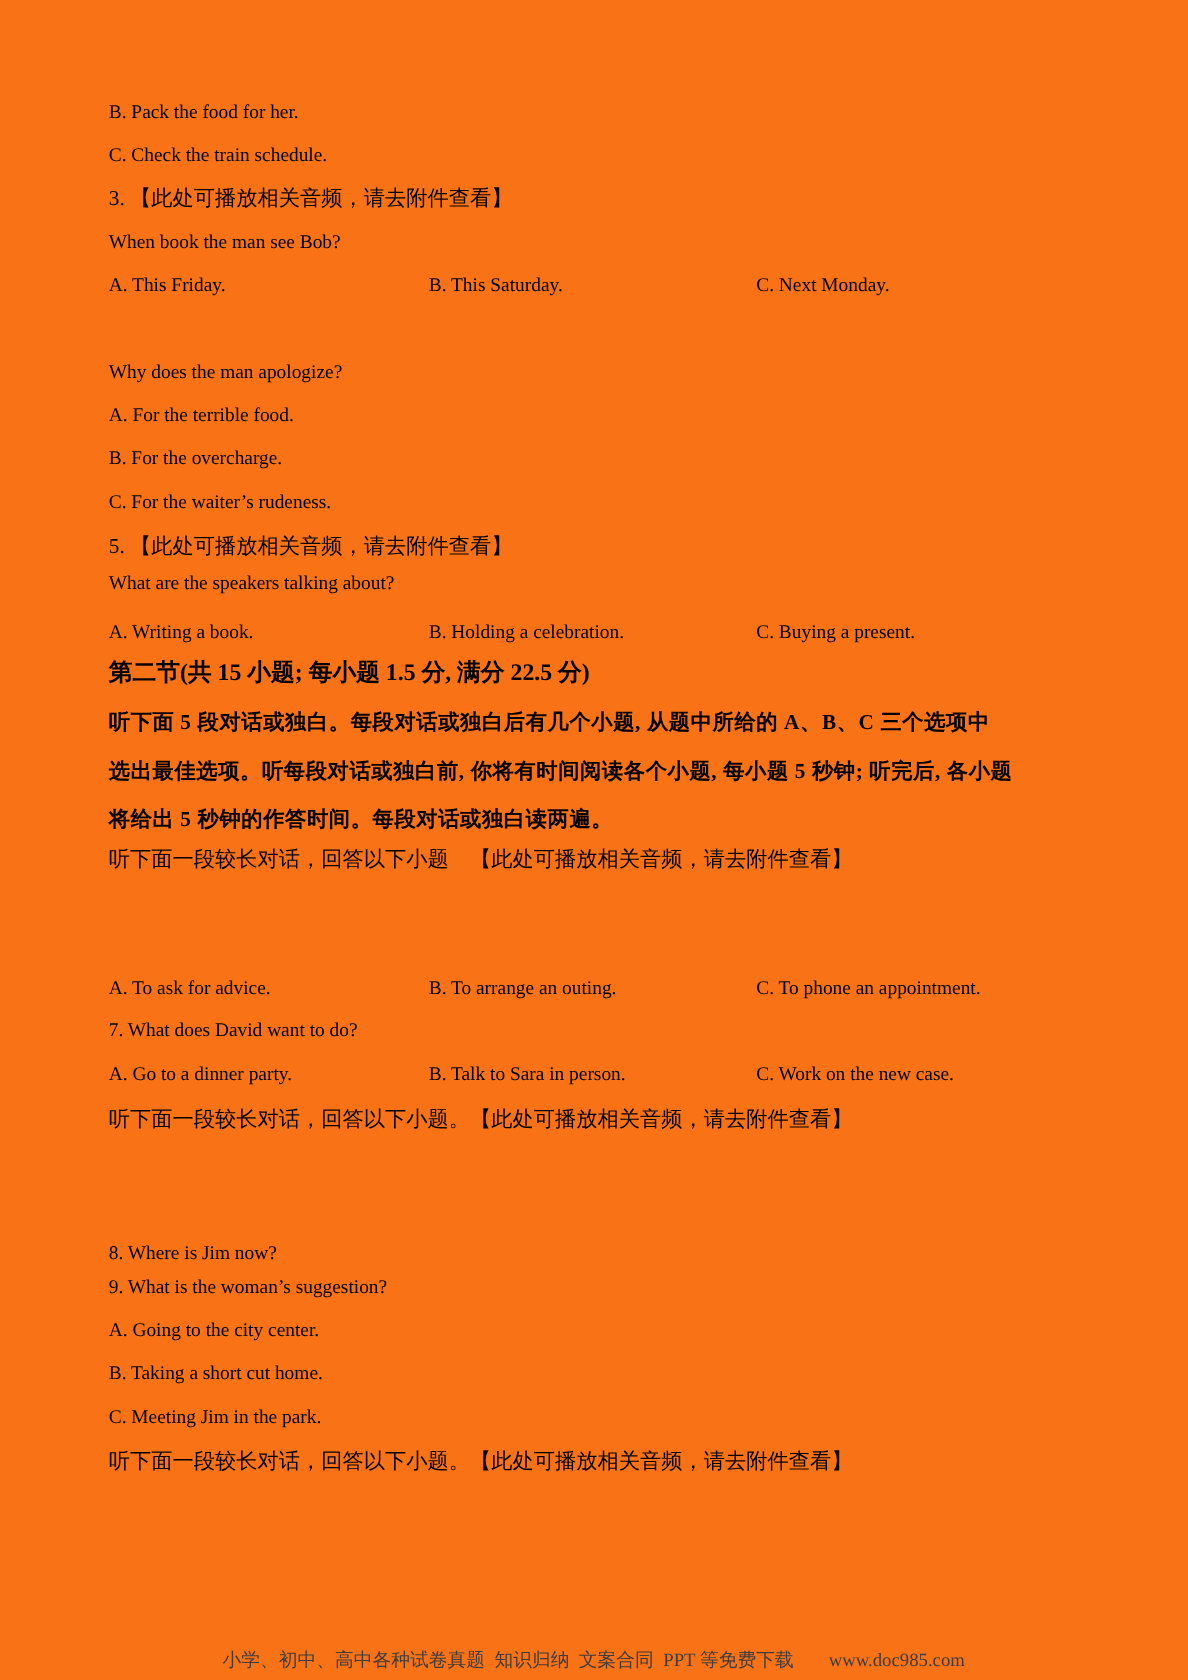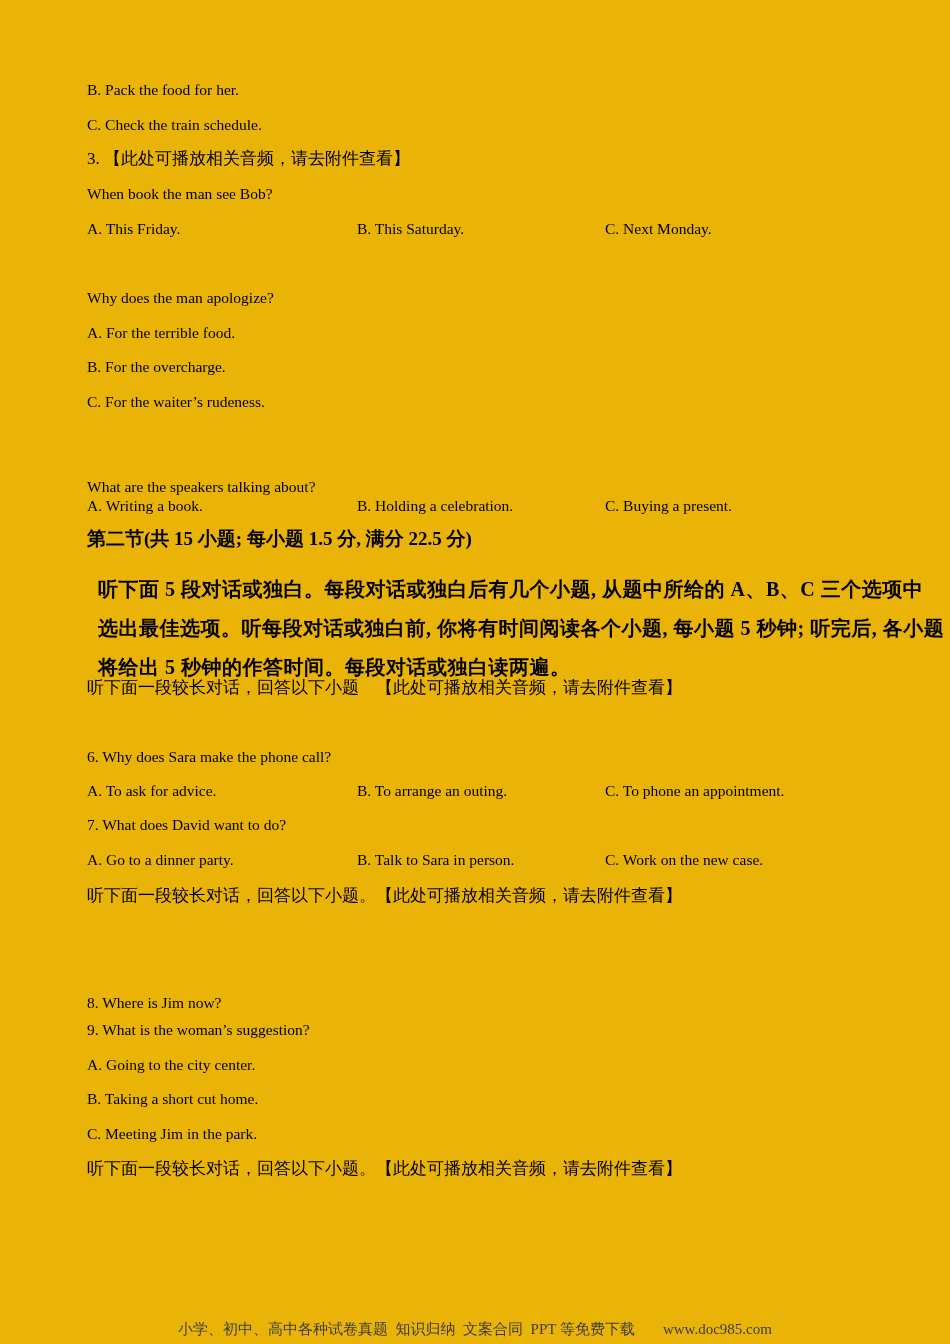--- a/index.html
+++ b/index.html
@@ -4,21 +4,21 @@
 <style>
   html, body {
     margin: 0;
     padding: 0;
     background: #ffffff;
   }
   .page {
     position: relative;
     width: 950px;
     height: 1344px;
-    background: #eab308;
+    background: #f97316;
     color: #000000;
     font-family: "Liberation Serif", "DejaVu Serif", serif;
     overflow: hidden;
   }
   .line {
     position: absolute;
     left: 87px;
     margin: 0;
     white-space: pre;
     line-height: 22px;
@@ -33,36 +33,36 @@
     margin: 0;
   }
   .opts span {
     position: absolute;
     top: 0;
     font-size: 15.5px;
     line-height: 22px;
     white-space: pre;
   }
   .opt-a { left: 87px; }
-  .opt-b { left: 357px; text-align: right; }
+  .opt-b { left: 343px; text-align: right; }
   .opt-c { left: 605px; }
   .heading {
     position: absolute;
     left: 87px;
     margin: 0;
     font-size: 19px;
     font-weight: bold;
     line-height: 26px;
     white-space: pre;
   }
   .instr {
     position: absolute;
     left: 87px;
-    margin: 11px;
-    font-size: 20px;
+    margin: 0;
+    font-size: 17px;
     font-weight: bold;
     line-height: 26px;
     white-space: pre;
     letter-spacing: 0.5px;
   }
   .footer-line {
     position: absolute;
     left: 0;
     width: 950px;
     margin: 0;
@@ -88,35 +88,35 @@
     <span class="opt-a">A. This Friday.</span>
     <span class="opt-b">B. This Saturday.</span>
     <span class="opt-c">C. Next Monday.</span>
   </div>
 
   <p class="line en" style="top:287px">Why does the man apologize?</p>
   <p class="line en" style="top:322px">A. For the terrible food.</p>
   <p class="line en" style="top:356px">B. For the overcharge.</p>
   <p class="line en" style="top:391px">C. For the waiter’s rudeness.</p>
 
-  <p class="line en" style="top:476px">What are the speakers talking about?</p>
+  <p class="line cjk" style="top:426px">5. 【此处可播放相关音频，请去附件查看】</p>
+  <p class="line en" style="top:456px">What are the speakers talking about?</p>
   <div class="opts" style="top:495px">
     <span class="opt-a">A. Writing a book.</span>
     <span class="opt-b">B. Holding a celebration.</span>
     <span class="opt-c">C. Buying a present.</span>
   </div>
 
   <p class="heading" style="top:526px">第二节(共 15 小题; 每小题 1.5 分, 满分 22.5 分)</p>
   <p class="instr" style="top:565px">听下面 5 段对话或独白。每段对话或独白后有几个小题, 从题中所给的 A、B、C 三个选项中</p>
   <p class="instr" style="top:604px">选出最佳选项。听每段对话或独白前, 你将有时间阅读各个小题, 每小题 5 秒钟; 听完后, 各小题</p>
   <p class="instr" style="top:643px">将给出 5 秒钟的作答时间。每段对话或独白读两遍。</p>
 
   <p class="line cjk" style="top:677px">听下面一段较长对话，回答以下小题　【此处可播放相关音频，请去附件查看】</p>
 
-  <p class="line en" style="top:746px">6. Why does Sara make the phone call?</p>
   <div class="opts" style="top:780px">
     <span class="opt-a">A. To ask for advice.</span>
     <span class="opt-b">B. To arrange an outing.</span>
     <span class="opt-c">C. To phone an appointment.</span>
   </div>
 
   <p class="line en" style="top:814px">7. What does David want to do?</p>
   <div class="opts" style="top:849px">
     <span class="opt-a">A. Go to a dinner party.</span>
     <span class="opt-b">B. Talk to Sara in person.</span>

